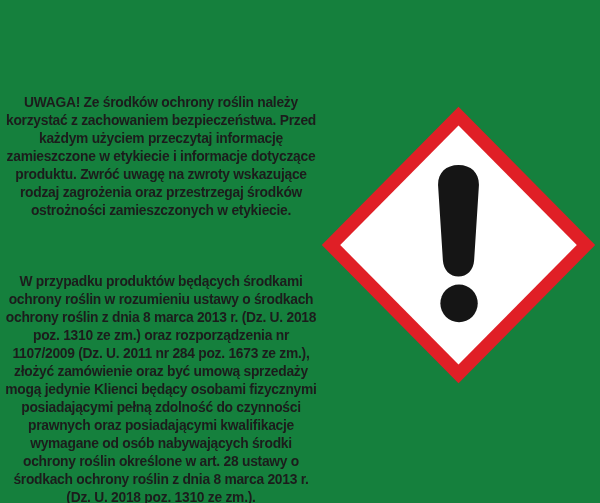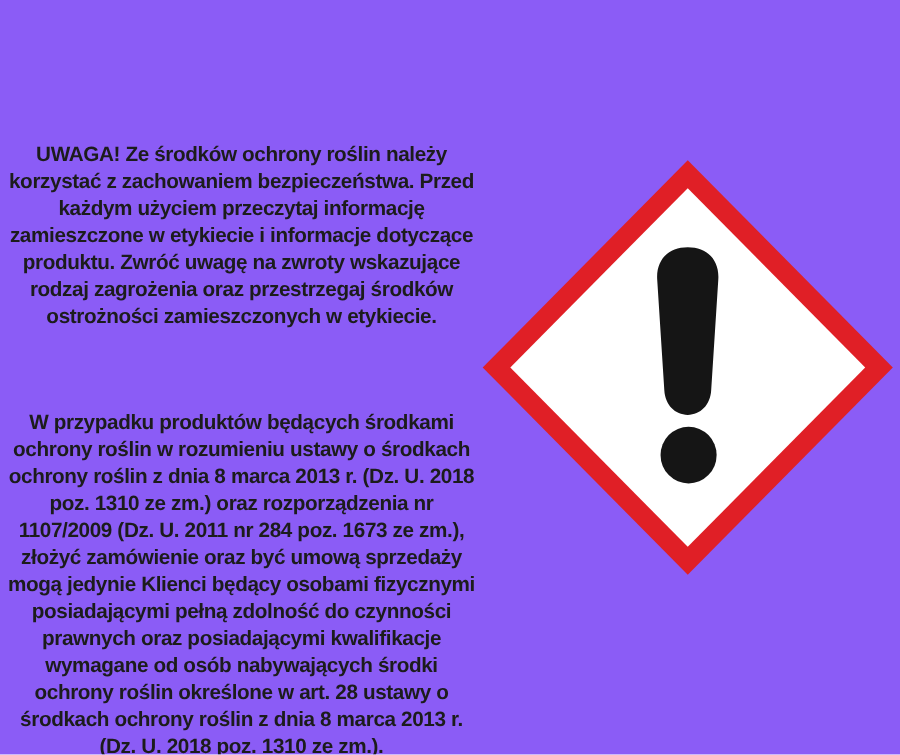--- a/index.html
+++ b/index.html
@@ -4,21 +4,21 @@
 <style>
   html, body {
     margin: 0;
     padding: 0;
     background: #ffffff;
   }
   .page {
     position: relative;
     width: 600px;
     height: 503px;
-    background: #8b5cf6;
+    background: #15803d;
     overflow: hidden;
     font-family: "Liberation Sans", "DejaVu Sans", sans-serif;
   }
   .text-block {
     position: absolute;
     left: 0;
     top: 58px;
     width: 322px;
     text-align: center;
     color: #1c1c1c;

